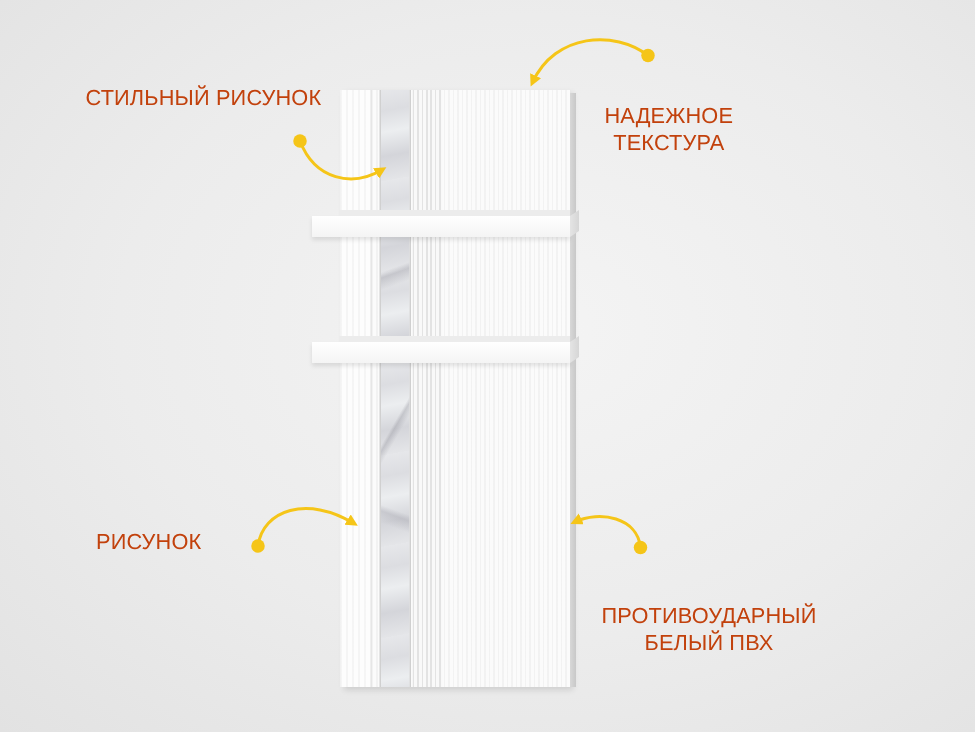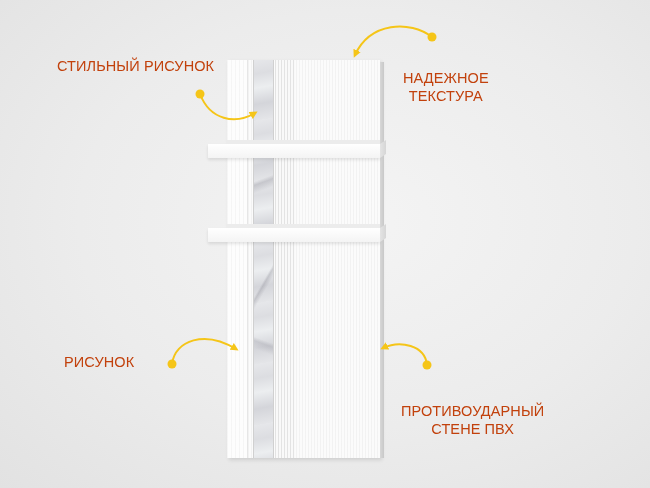--- a/index.html
+++ b/index.html
@@ -69,21 +69,21 @@
   <span>НАДЕЖНОЕ</span>
   <span>ТЕКСТУРА</span>
 </div>
 
 <div class="label" style="left:64px; top:353px;">
   <span>РИСУНОК</span>
 </div>
 
 <div class="label" style="left:401px; top:374px;margin-top:28px;">
   <span>ПРОТИВОУДАРНЫЙ</span>
-  <span>СТЕНЕ ПВХ</span>
+  <span>БЕЛЫЙ ПВХ</span>
 </div>
 
 <div class="panel">
   <div class="strip-left"></div>
   <div class="marble"></div>
   <div class="grooves"></div>
   <div class="panel-edge"></div>
 </div>
 
 <div class="shelf" style="top:144px;">

